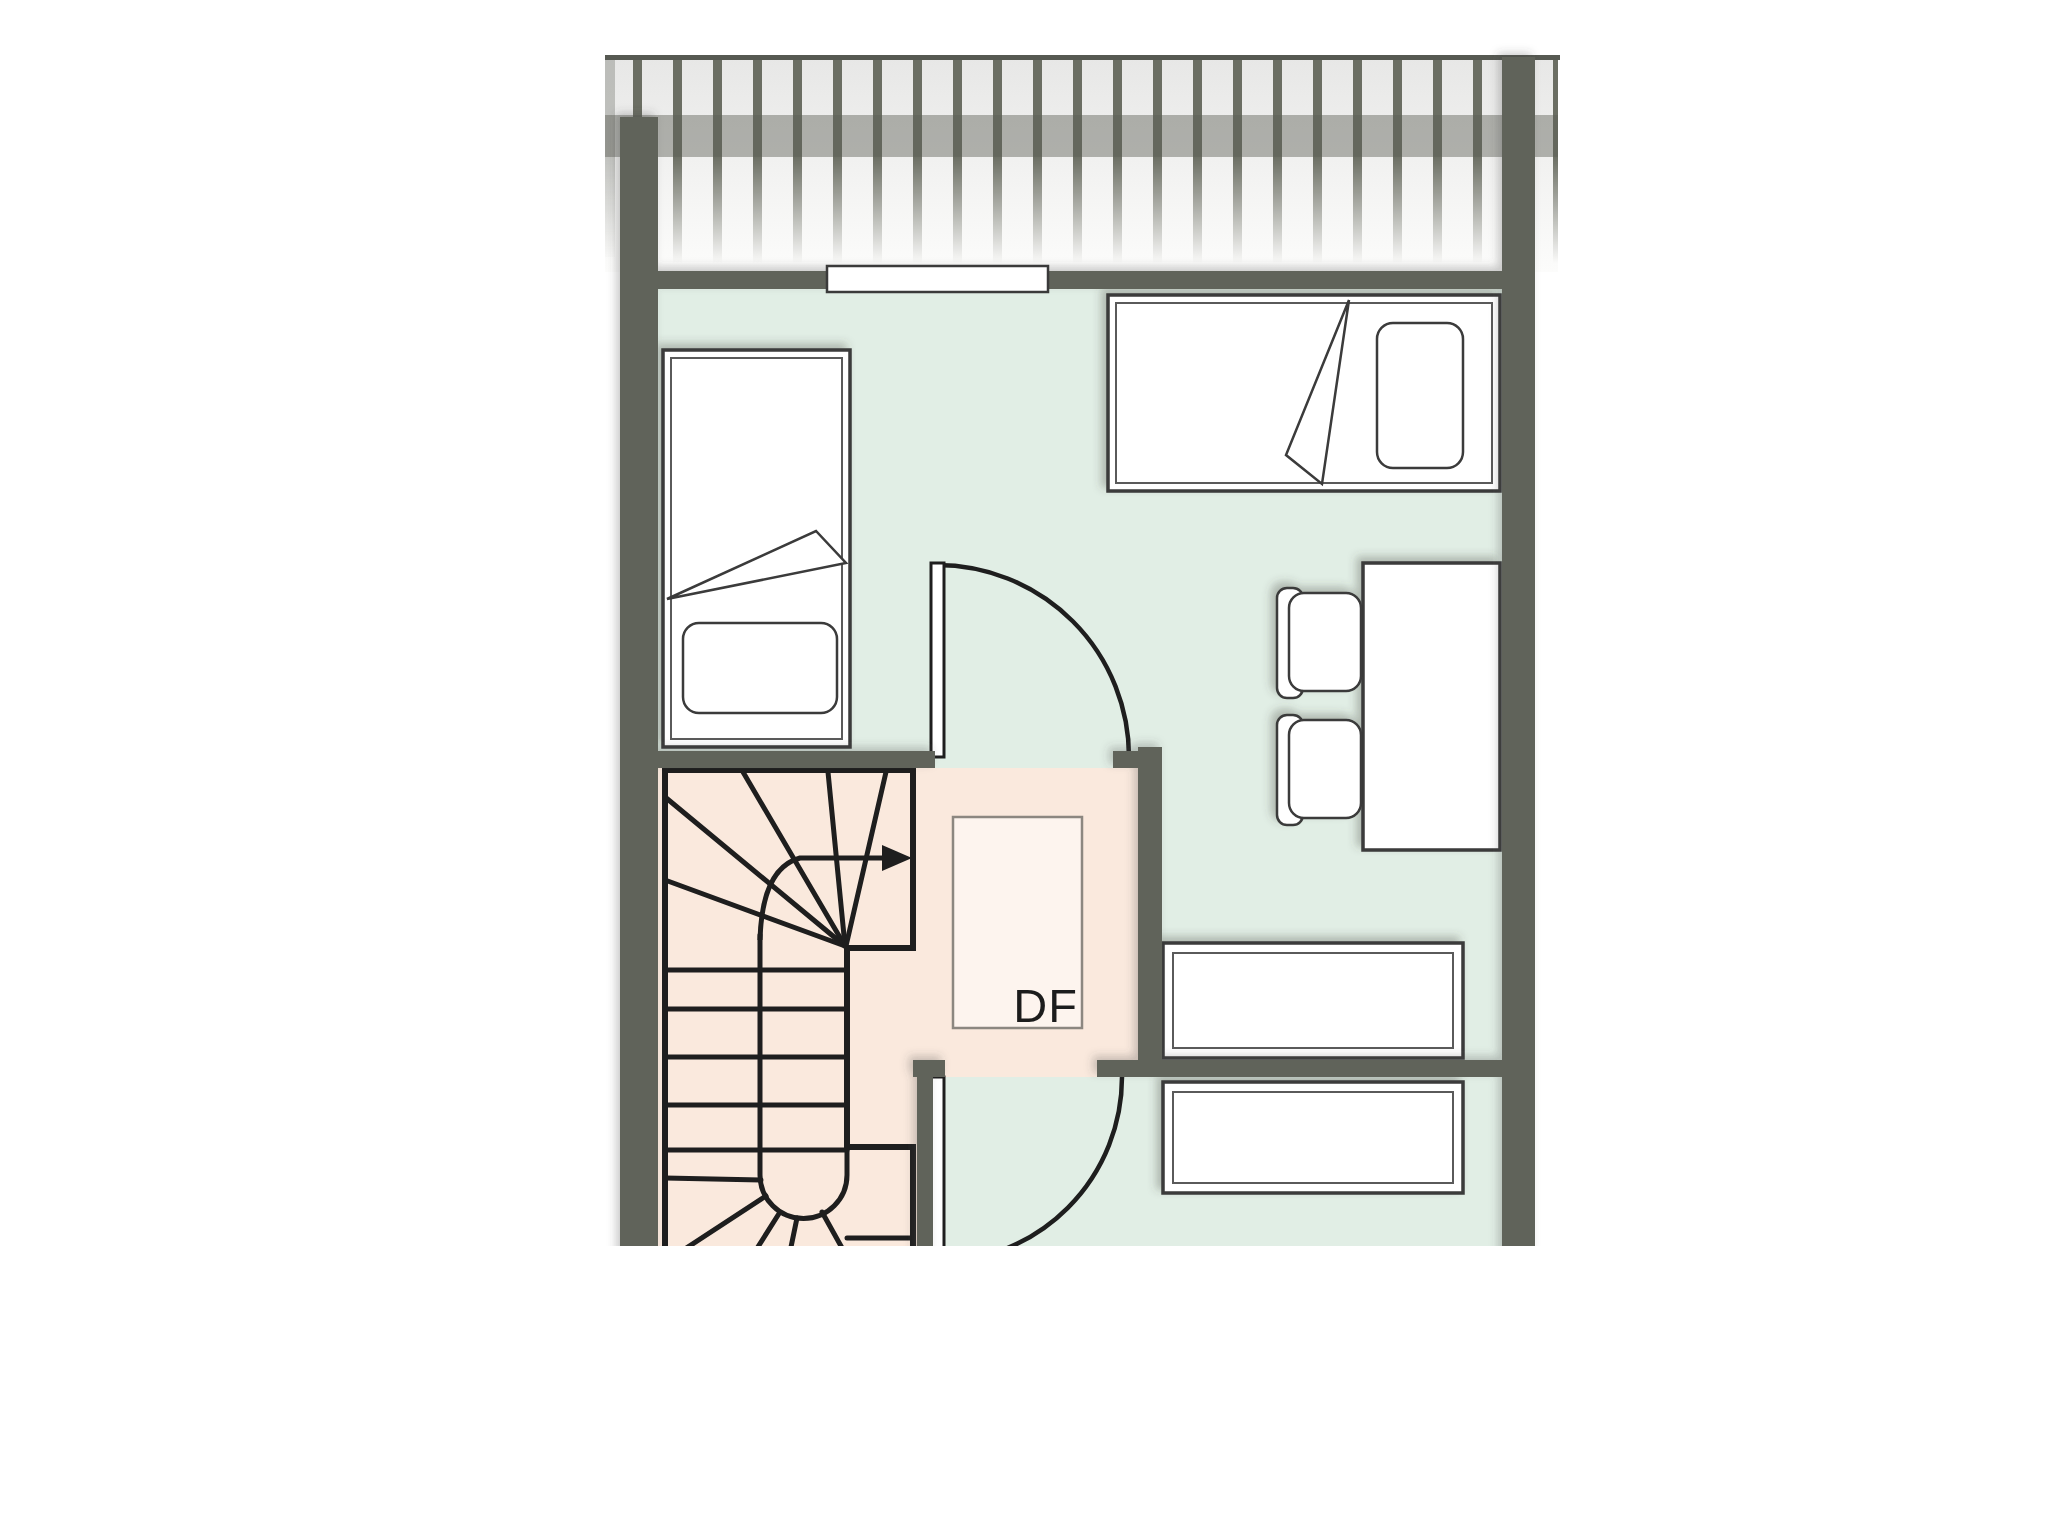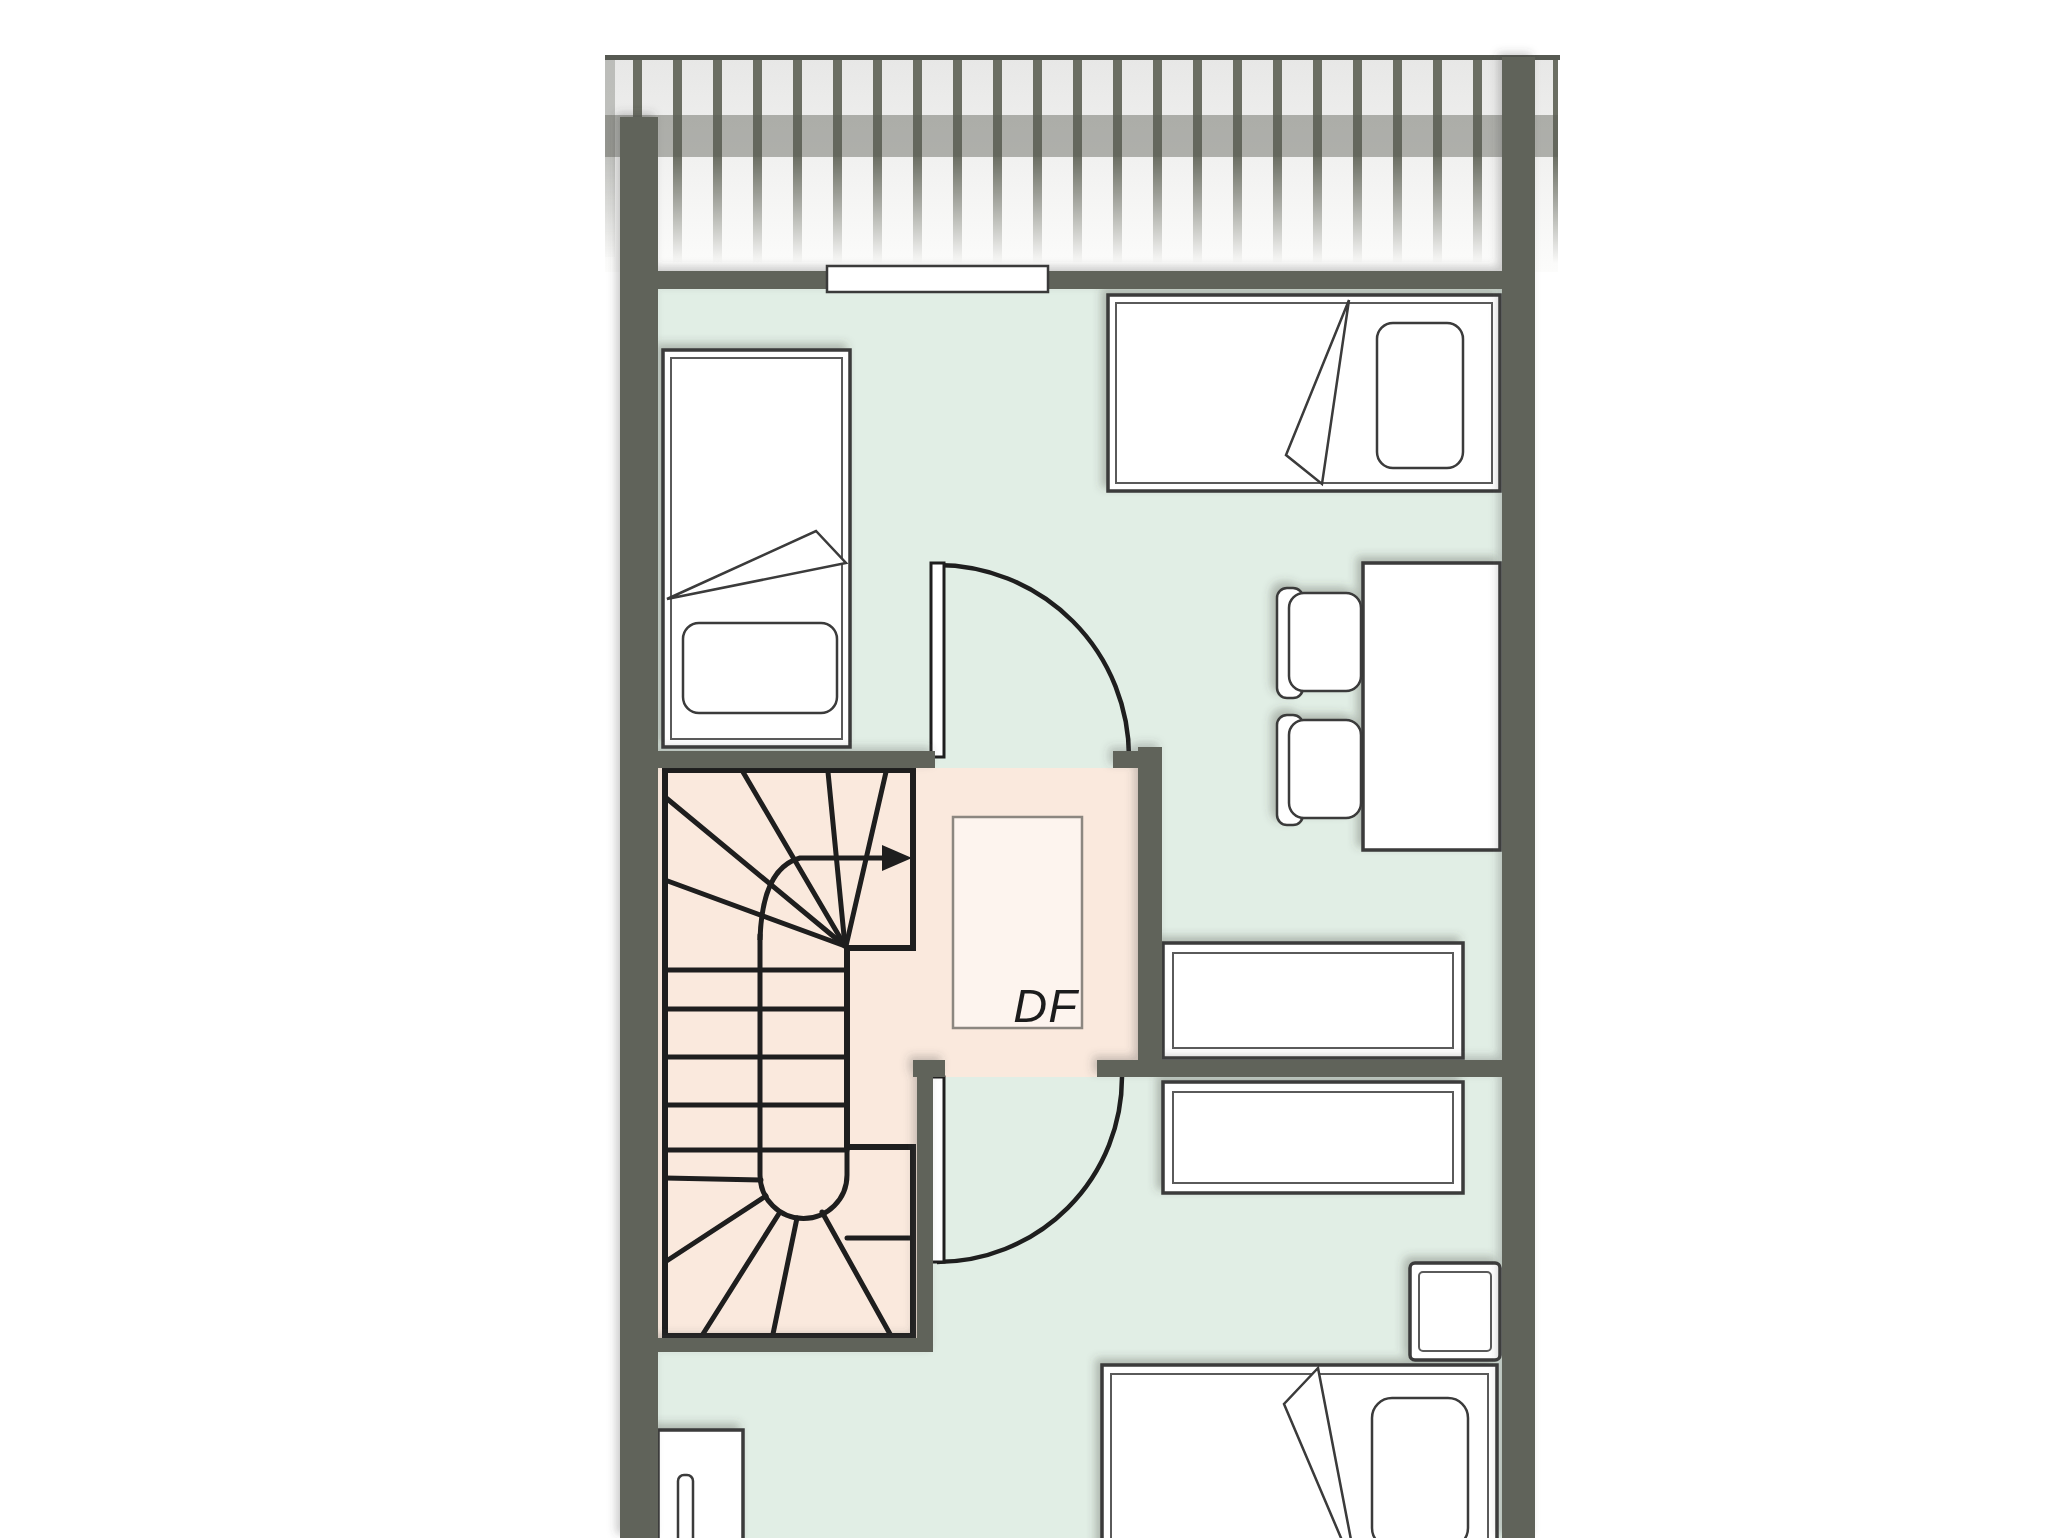--- a/index.html
+++ b/index.html
@@ -13,22 +13,22 @@
     --furniture-stroke:#3a3a3a;
     --furniture-inner:#5a5a5a;
     --furniture-fill:#ffffff;
     --roof-stripe:#6b6e63;
     --roof-band:#5d6056;
     --roof-bg-top:#e7e7e6;
     --roof-bg-bottom:#fcfcfb;
     --roof-topline:#565952;
   }
   html,body{margin:0;padding:0;background:var(--background);}
-  .canvas{position:relative;width:2048px;height:1538px;background:var(--background);overflow:hidden;
-          font-family:"Liberation Sans", sans-serif;font-style:italic;}
+  .canvas{position:relative;width:2048px;height:1246px;background:var(--background);overflow:hidden;
+          font-family:"Liberation Sans", sans-serif;}
   svg{display:block;width:2048px;height:1538px;}
   .wall{fill:var(--wall);}
   .floor-green{fill:var(--floor-green);}
   .floor-pink{fill:var(--floor-pink);}
   .furn{fill:var(--furniture-fill);stroke:var(--furniture-stroke);stroke-width:3.5;}
   .furn-thin{fill:var(--furniture-fill);stroke:var(--furniture-stroke);stroke-width:2.5;}
   .furn-inner{fill:none;stroke:var(--furniture-inner);stroke-width:2;}
   .stepline{stroke:var(--line-black);stroke-width:5;fill:none;stroke-linecap:round;}
   .stepboundary{stroke:var(--line-black);stroke-width:6;fill:none;stroke-linejoin:miter;}
   .doorarc{stroke:var(--line-black);stroke-width:4.5;fill:none;}

